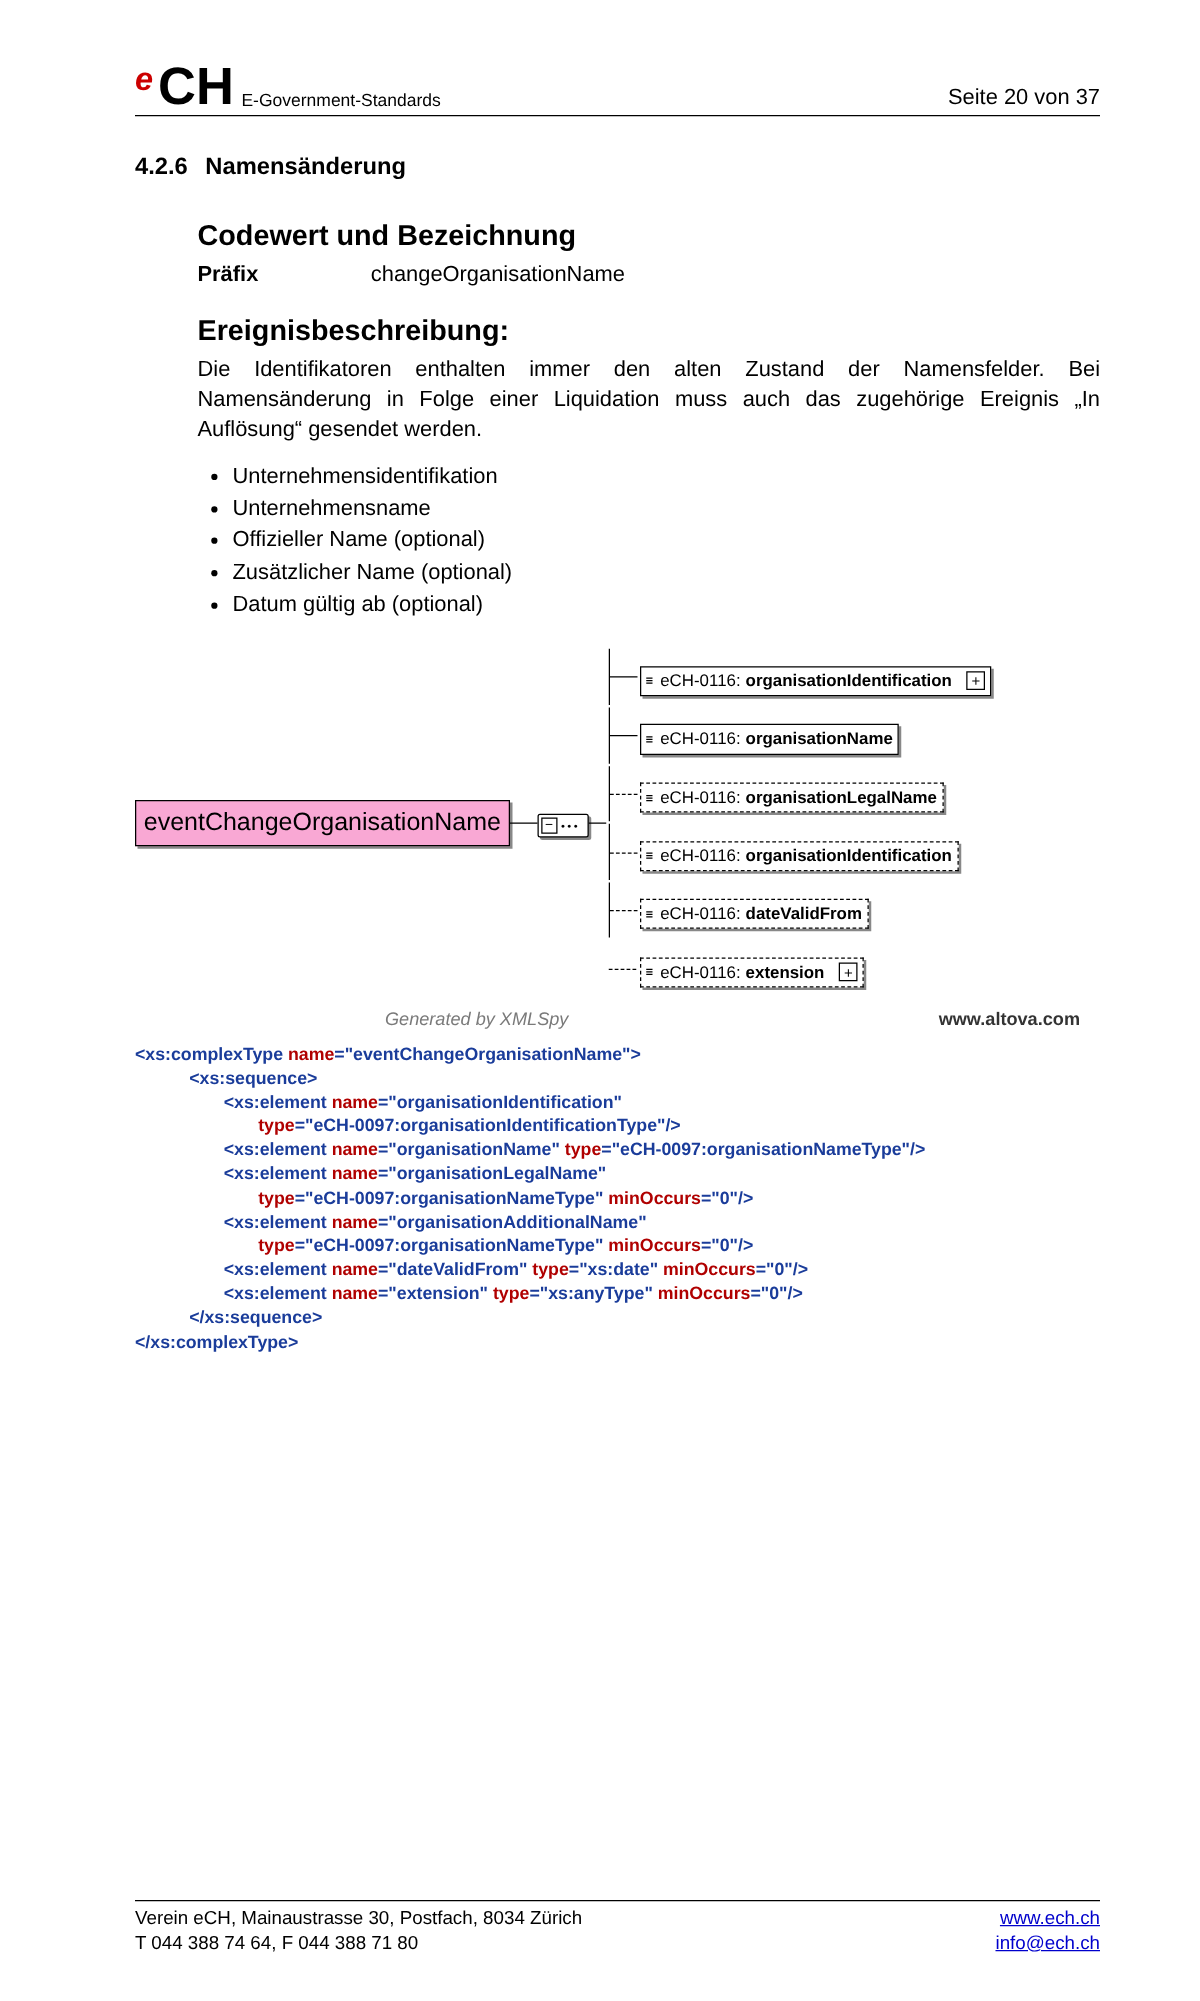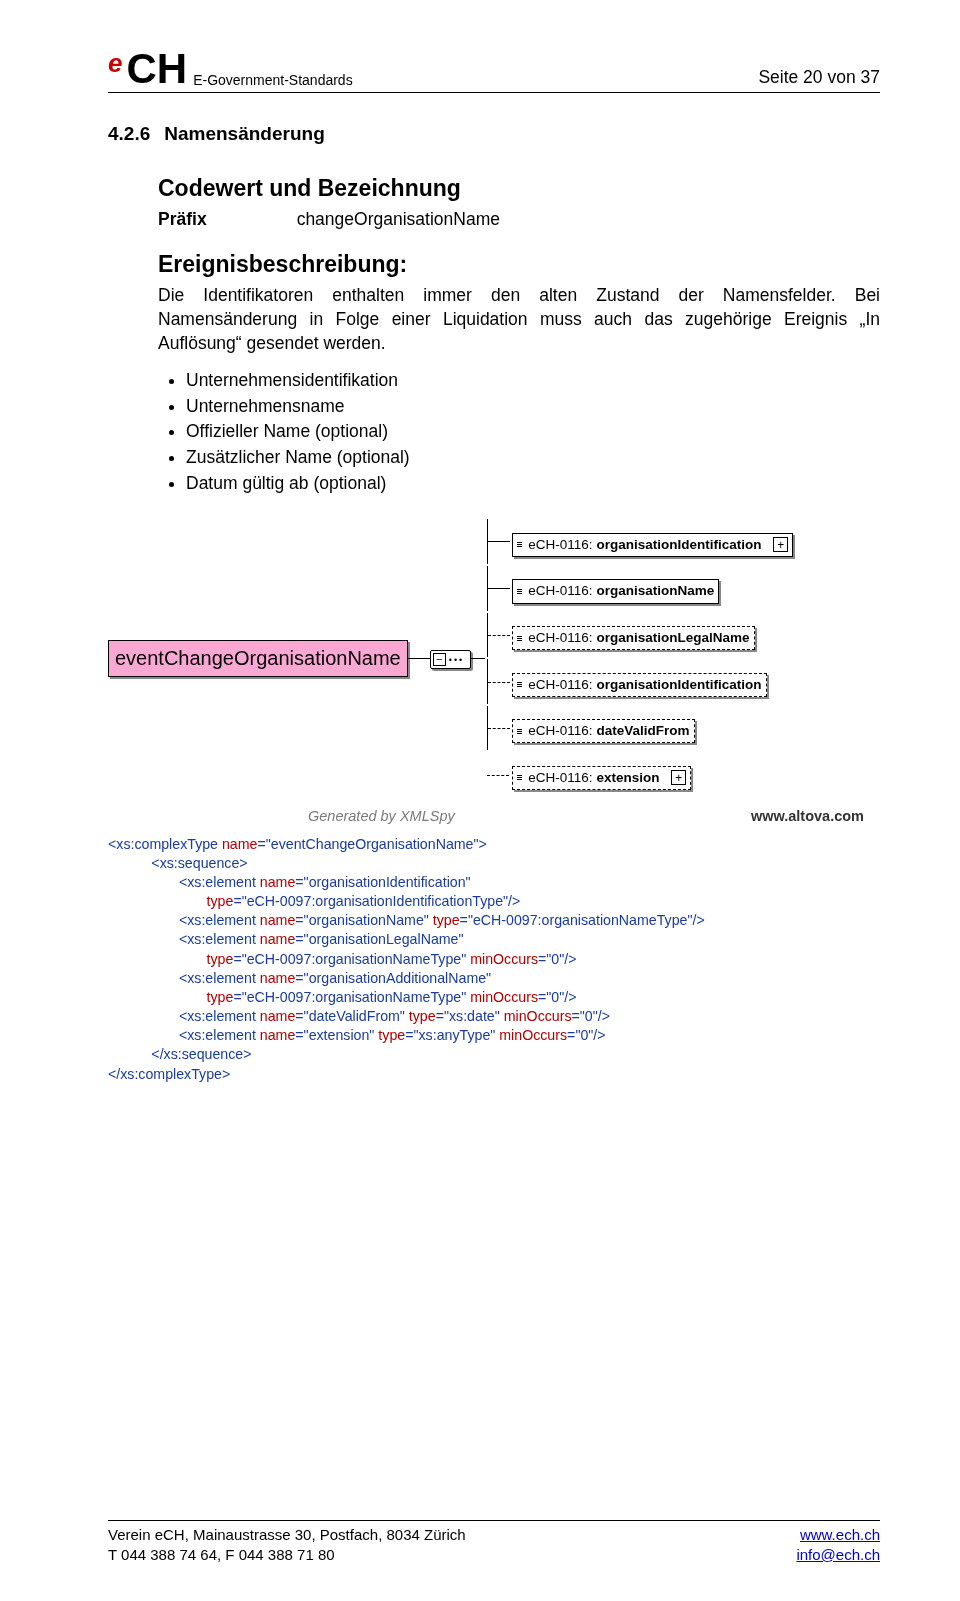--- a/index.html
+++ b/index.html
@@ -150,20 +150,21 @@
     font-size: 14.5px;
     margin: 6px 0 8px 0;
     padding: 0 16px 0 200px;
   }
   .gen-row .altova { font-style: normal; font-weight: bold; color:#333; }
   .code {
     font-family: Arial;
     font-size: 14.2px;
     line-height: 1.35;
     white-space: pre;
+    font-weight: bold;
   }
   .c-tag { color: #1a3c9a; }
   .c-attrname { color: #b00000; }
   .c-attrval { color: #1a3c9a; }
   .footer {
     position: absolute;
     bottom: 36px;
     left: 108px;
     right: 80px;
     border-top: 1px solid #000;

